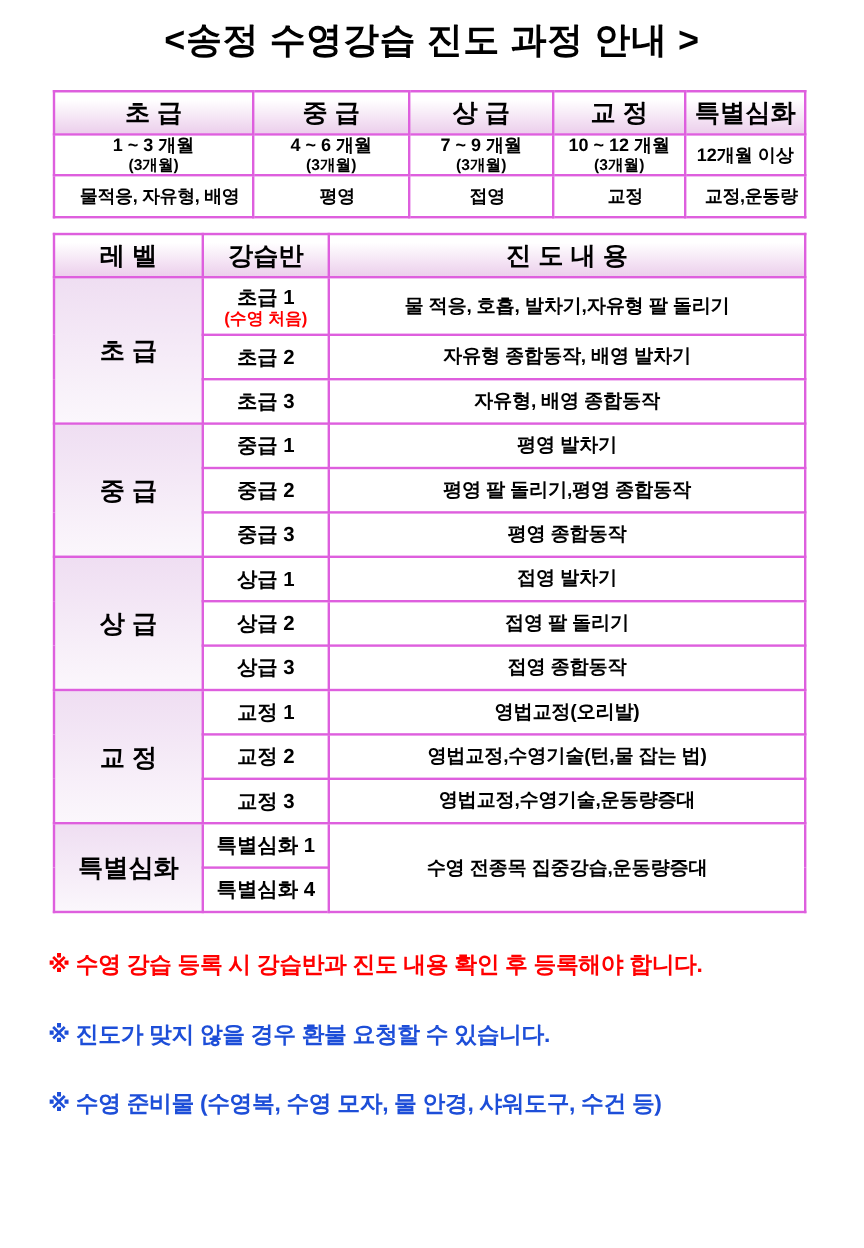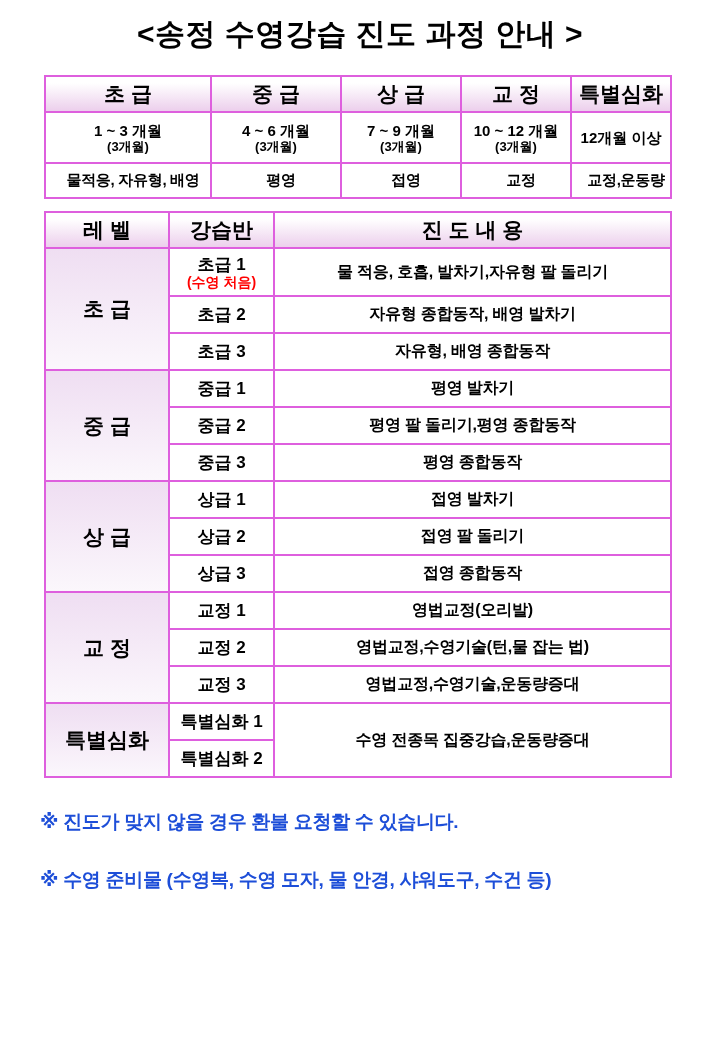--- a/index.html
+++ b/index.html
@@ -36,21 +36,21 @@
     overflow: hidden;
   }
   .hdr th {
     background: linear-gradient(to bottom, #ffffff 18%, #eccfec 100%);
     font-size: 21px;
   }
 
   
   .summary { margin-top: 23px; }
   .summary .hdr th { height: 36px; }
-  .summary .period td { height: 51px; }
+  .summary .period td { height: 34px; }
   .period-main { font-size: 15px; line-height: 17px; white-space: nowrap; }
   .period-note { font-size: 13px; line-height: 15px; }
   .summary .stroke td { height: 35px; font-size: 15px; letter-spacing: -0.3px; white-space: nowrap; padding-left: 12px; }
 
   
   .progress { margin-top: 12px; }
   .progress .hdr th { height: 36px; }
   .progress tr.r td { height: 37px; }
   .progress tr.r-tall td { height: 48px; }
   .level-cell {
@@ -201,23 +201,24 @@
       <td class="class-cell">교정 3</td>
       <td class="content-cell">영법교정,수영기술,운동량증대</td>
     </tr>
 
     <tr class="r">
       <td class="level-cell" rowspan="2">특별심화</td>
       <td class="class-cell">특별심화 1</td>
       <td class="content-cell" rowspan="2">수영 전종목 집중강습,운동량증대</td>
     </tr>
     <tr class="r">
-      <td class="class-cell">특별심화 2</td>
+      <td class="class-cell">특별심화 4</td>
     </tr>
   </tbody>
     </table>
 
   <div class="notes">
+    <p class="red">※ 수영 강습 등록 시 강습반과 진도 내용 확인 후 등록해야 합니다.</p>
     <p class="black">※ 진도가 맞지 않을 경우 환불 요청할 수 있습니다.</p>
     <p class="black">※ 수영 준비물 (수영복, 수영 모자, 물 안경, 샤워도구, 수건 등)</p>
   </div>
 
 </div>
 
 </body></html>

